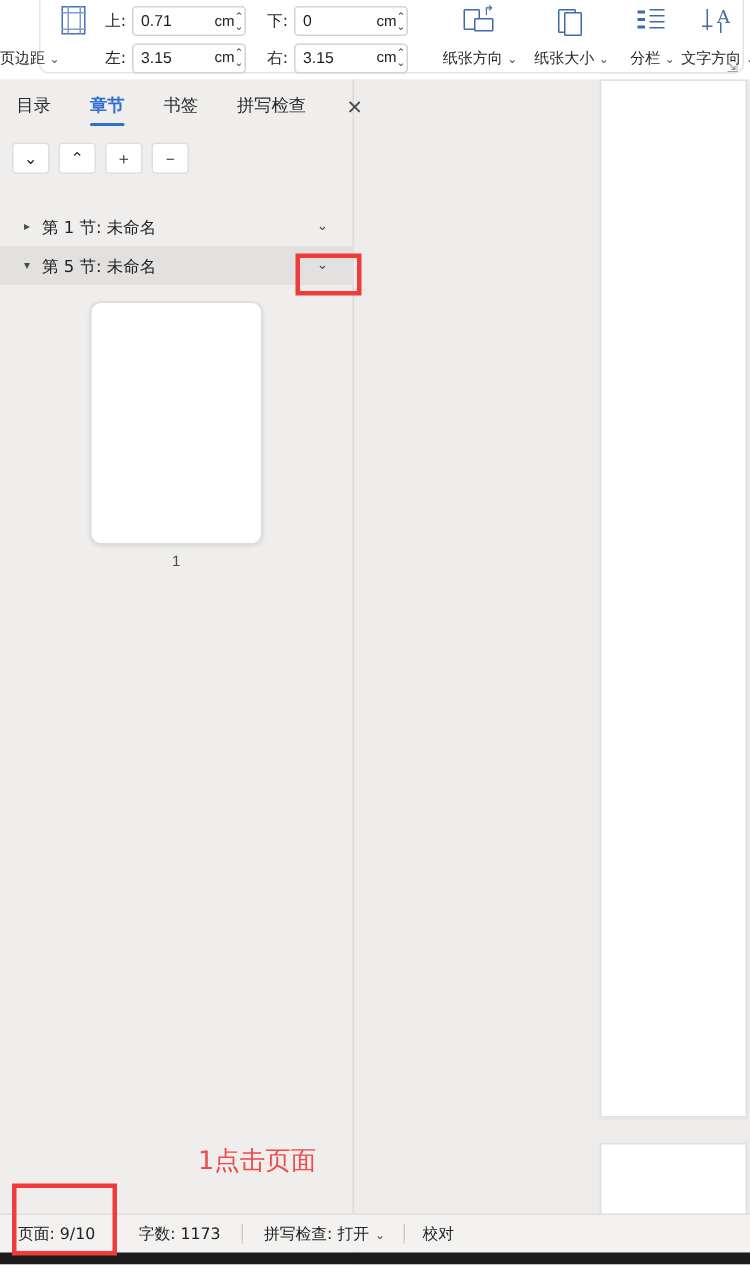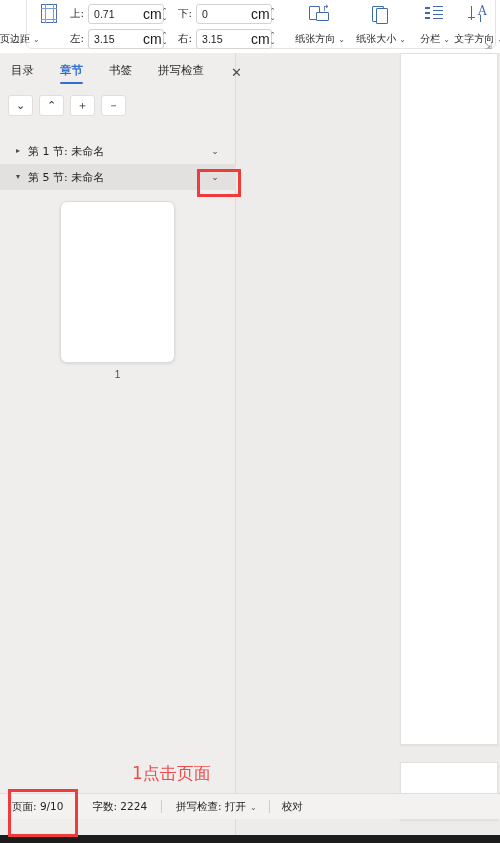--- a/index.html
+++ b/index.html
@@ -59,21 +59,21 @@
     display: inline-flex; align-items: center;
     width: 76px; height: 20px;
     border: 1px solid #d5d3d1; border-radius: 3px;
     background: #ffffff; padding: 0 3px 0 5px;
   }
   .spin .val {
     font-family: "Liberation Sans", sans-serif; font-size: 10.5px; color: #1b1b1b;
     flex: 0 0 auto; width: 49px;
   }
   .spin .unit {
-    font-family: "Liberation Sans", sans-serif; font-size: 14px; color: #1b1b1b;
+    font-family: "Liberation Sans", sans-serif; font-size: 10px; color: #1b1b1b;
     flex: 1 1 auto;
   }
   .spin .arrows {
     display: flex; flex-direction: column; align-items: center; justify-content: center;
     width: 10px; height: 18px; gap: 1px;
   }
   .spin .arrows span { font-size: 7px; line-height: 6px; color: #444; font-family: "DejaVu Sans", sans-serif; }
 
   .tool-ico { width: 26px; height: 21px; position: relative; }
 
@@ -192,21 +192,21 @@
   .doc-page {
     position: absolute; left: 164px; right: 2px;
     background: #ffffff; border: 1px solid #e2e0de;
     box-shadow: 0 1px 2px rgba(0,0,0,0.06);
   }
   .doc-page.p1 { top: 0px; height: 692px; }
   .doc-page.p2 { top: 709px; height: 58px; }
 
   
   .statusbar {
-    position: absolute; left: 0; bottom: 24px; width: 500px; height: 26px;
+    position: absolute; left: 0; bottom: 8px; width: 500px; height: 26px;
     background: #f3f2f1; border-top: 1px solid #e0dedc;
     display: flex; align-items: center; margin-top: 12px;
   }
   .status-item {
     font-family: "DejaVu Sans", sans-serif; font-size: 10.5px; color: #232323;
     white-space: nowrap; display: inline-flex; align-items: center; gap: 4px;
   }
   .sb-sep { width: 1px; height: 13px; background: #cfcdcb; }
   .bottom-band {
     position: absolute; left: 0; bottom: 0; width: 500px; height: 8px;
@@ -396,21 +396,21 @@
 
     <div class="thumb-area">
       <div class="thumb-page"></div>
       <div class="thumb-num">1</div>
     </div>
   </div>
 
   <div class="statusbar">
     <span class="status-item" style="margin-left:12px;">页面: 9/10</span>
     <span class="sb-sep" style="margin-left:14px;"></span>
-    <span class="status-item" style="margin-left:14px;">字数: 2224</span>
+    <span class="status-item" style="margin-left:14px;">字数: 1173</span>
     <span class="sb-sep" style="margin-left:14px;"></span>
     <span class="status-item" style="margin-left:14px;">
       <span>拼写检查: 打开</span>
       <span class="caret">⌄</span>
     </span>
     <span class="sb-sep" style="margin-left:12px;"></span>
     <span class="status-item" style="margin-left:12px;">校对</span>
   </div>
   <div class="bottom-band"></div>
 

